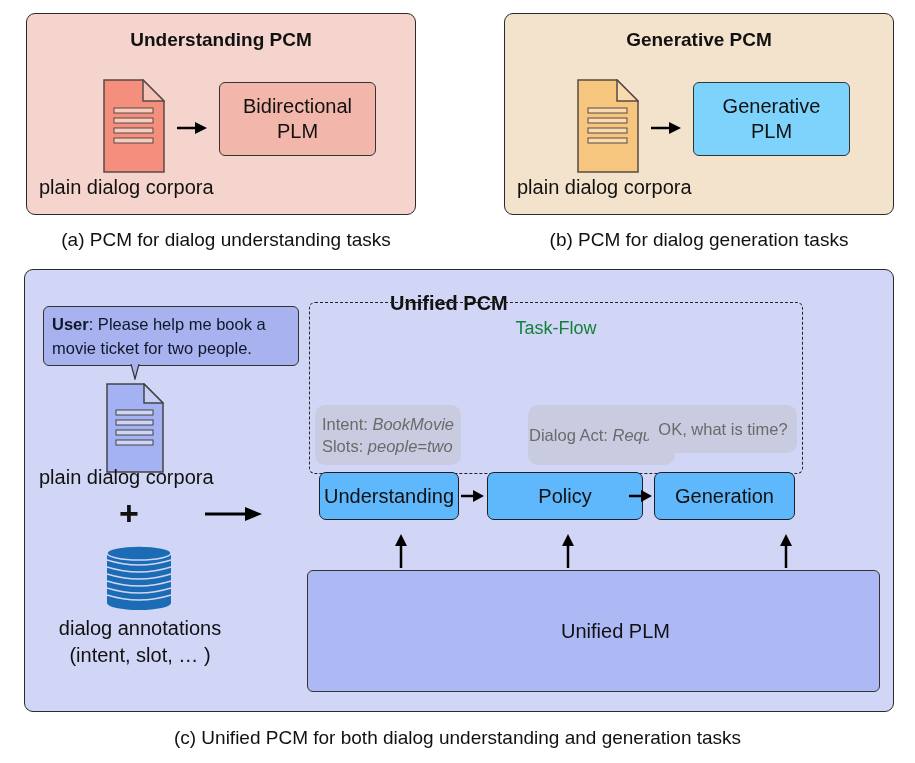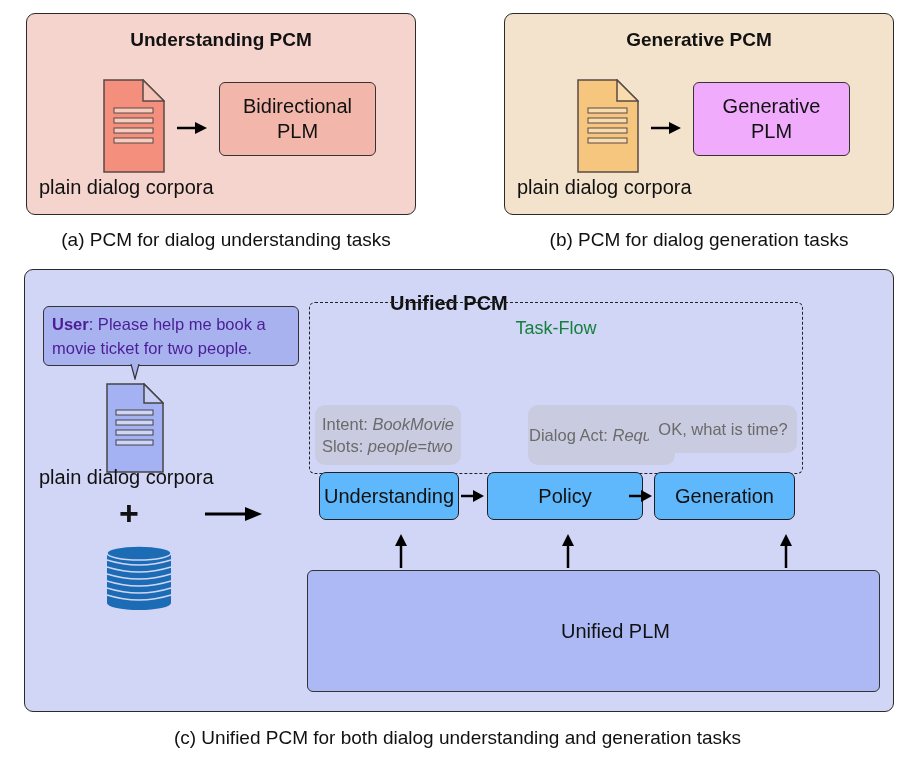--- a/index.html
+++ b/index.html
@@ -55,32 +55,32 @@
       <rect x="11" y="29" width="39" height="5"></rect>
         <rect x="11" y="39" width="39" height="5"></rect>
       <rect x="11" y="49" width="39" height="5"></rect>
         <rect x="11" y="59" width="39" height="5"></rect>
     </g>
   </svg>
   <svg class="abs" style="left:146px;top:108px;" width="32" height="12" viewBox="0 0 32 12">
     <line x1="0" y1="6" x2="20" y2="6" stroke="#000" stroke-width="2.5"></line>
       <path d="M18 0 L30 6 L18 12 Z" fill="#000"></path>
   </svg>
-  <div class="plm" style="left:188px;top:68px;width:157px;height:74px;background:#f0abfc;">
+  <div class="plm" style="left:188px;top:68px;width:157px;height:74px;background:#7dd3fc;">
     <div><span>Generative</span><br>
     <span>PLM</span></div>
   </div>
   <div class="plain" style="left:12px;top:162px;">plain dialog corpora</div>
 </div>
 <div class="caption" style="left:494px;width:410px;top:229px;">(b) PCM for dialog generation tasks</div>
 
 <div class="panel" style="left:24px;top:269px;width:870px;height:443px;background:#d1d6f6;">
   <div class="abs" style="left:365px;top:22px;font-weight:bold;font-size:20px;">Unified PCM</div>
 
-  <div class="abs" style="left:18px;top:36px;width:256px;height:60px;background:#a7b2ee;border:1.5px solid #333;border-radius:6px;box-sizing:border-box;color:#4c1d95;font-size:16.5px;line-height:24px;padding:5px 0 0 8px;">
+  <div class="abs" style="left:18px;top:36px;width:256px;height:60px;background:#a7b2ee;border:1.5px solid #333;border-radius:6px;box-sizing:border-box;color:#0f172a;font-size:16.5px;line-height:24px;padding:5px 0 0 8px;">
     <div><b>User</b><span>: Please help me book a</span></div>
     <div>movie  ticket for two people.</div>
   </div>
   <svg class="abs" style="left:105px;top:94px;" width="10" height="16" viewBox="0 0 10 16">
     <path d="M1 0 L5 15 L9 0" fill="#a7b2ee" stroke="#333" stroke-width="1.2"></path>
   </svg>
 
   <svg class="abs" style="left:81px;top:113px;" width="58" height="90" viewBox="0 0 58 90">
     <path d="M1 1 H38 L57 20 V89 H1 Z" fill="#a4b1f3" stroke="#444" stroke-width="1.5"></path>
     <path d="M38 1 V20 H57 Z" fill="#c8cff5" stroke="#444" stroke-width="1.5"></path>
@@ -104,20 +104,24 @@
     <g fill="none" stroke="#d1d6f6" stroke-width="1.4">
       <path d="M1 15 Q33 25 65 15"></path>
         <path d="M1 22 Q33 32 65 22"></path>
         <path d="M1 29 Q33 39 65 29"></path>
       <path d="M1 36 Q33 46 65 36"></path>
         <path d="M1 43 Q33 53 65 43"></path>
         <path d="M1 50 Q33 60 65 50"></path>
     </g>
     <ellipse cx="33" cy="8" rx="32" ry="7" fill="#1b6bb5" stroke="#d1d6f6" stroke-width="1.4"></ellipse>
   </svg>
+  <div class="abs" style="left:0;width:230px;top:345px;text-align:center;font-size:20px;line-height:27px;">
+    <div>dialog annotations</div>
+    <div>(intent, slot, … )</div>
+  </div>
 
   <div class="abs" style="left:284px;top:32px;width:494px;height:172px;border:1.6px dashed #222;border-radius:6px;box-sizing:border-box;"></div>
   <div class="abs" style="left:284px;width:494px;top:48px;text-align:center;font-size:18px;color:#15803d;">Task-Flow</div>
 
   <div class="hint" style="left:290px;top:135px;width:146px;height:60px;">
     <div style="text-align:left;">
       <div><span>Intent: </span><i>BookMovie</i></div>
       <div><span>Slots: </span><i>people=two</i></div>
     </div>
   </div>

